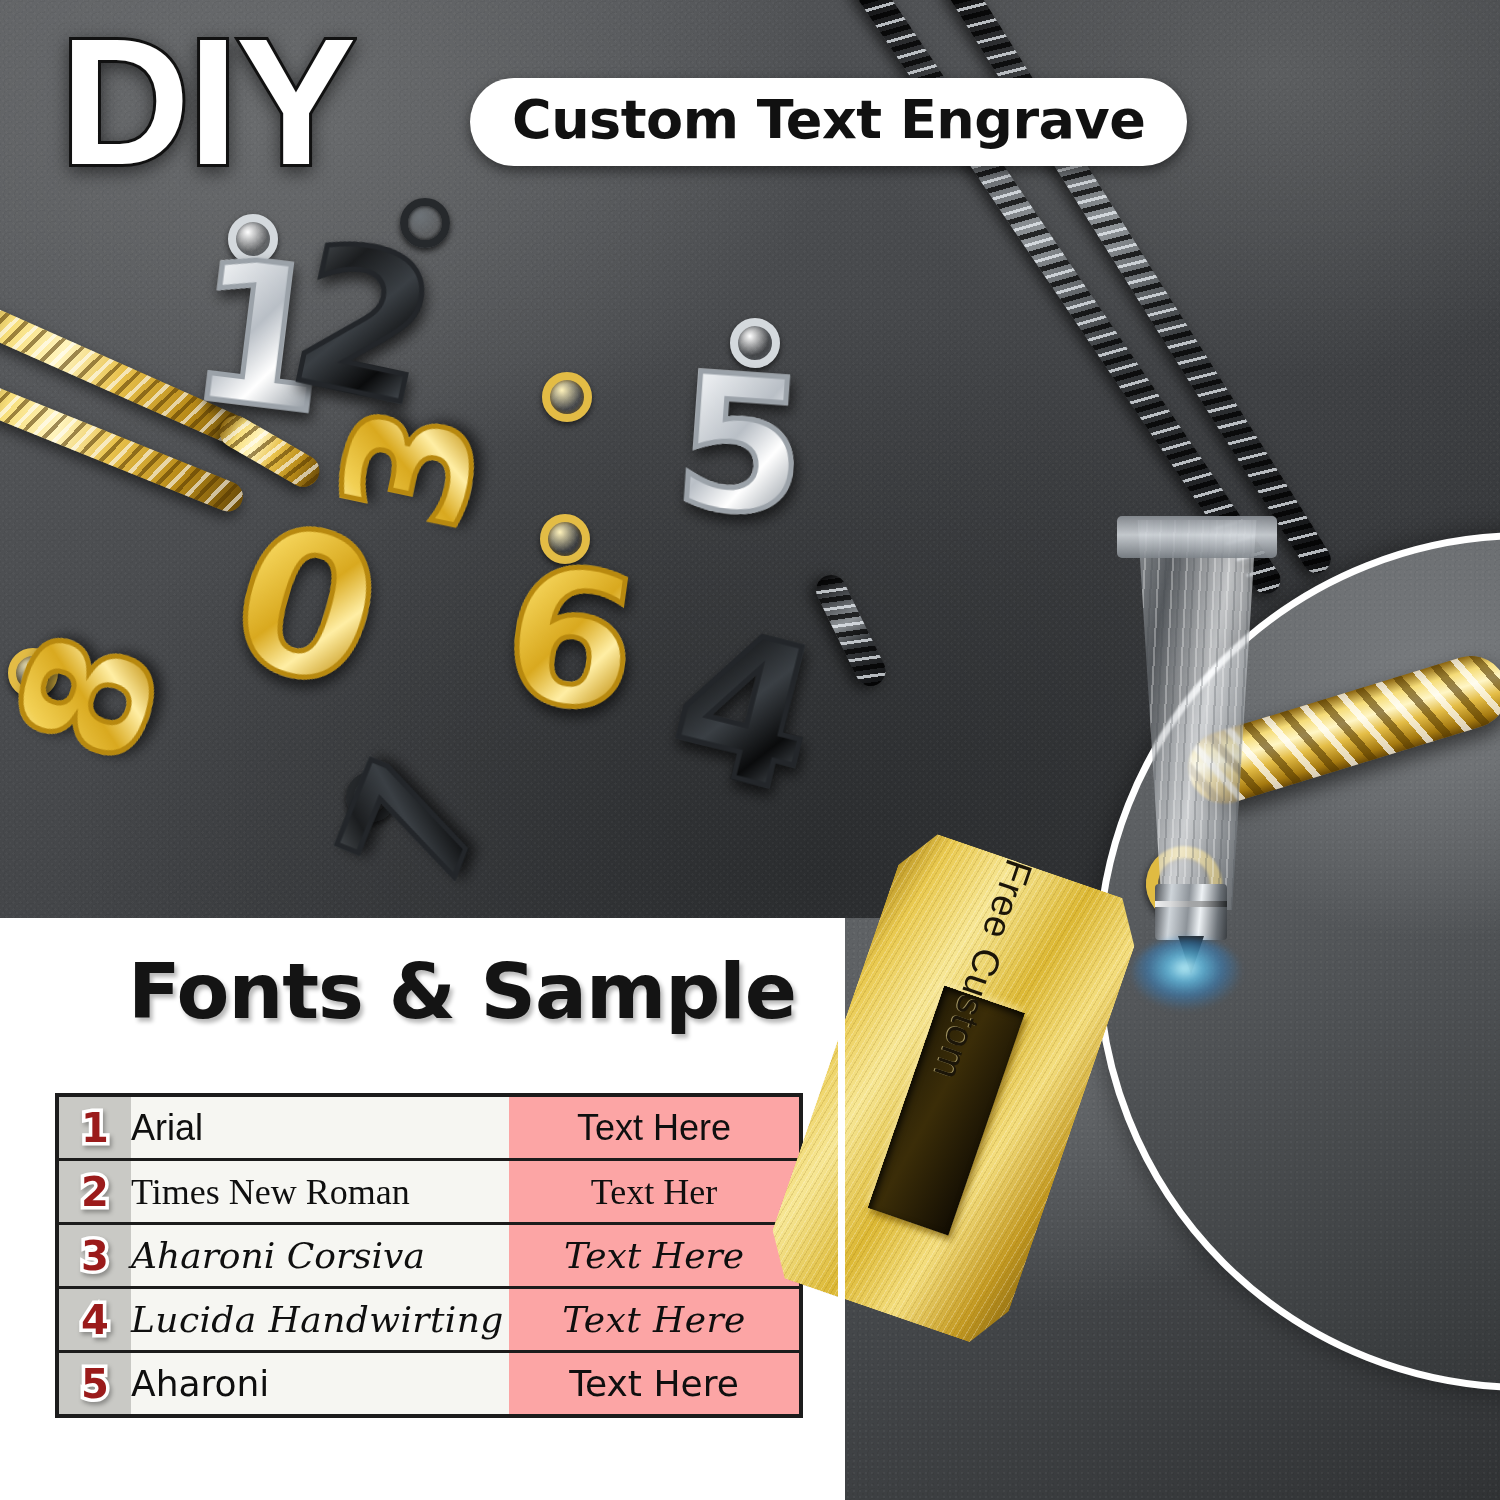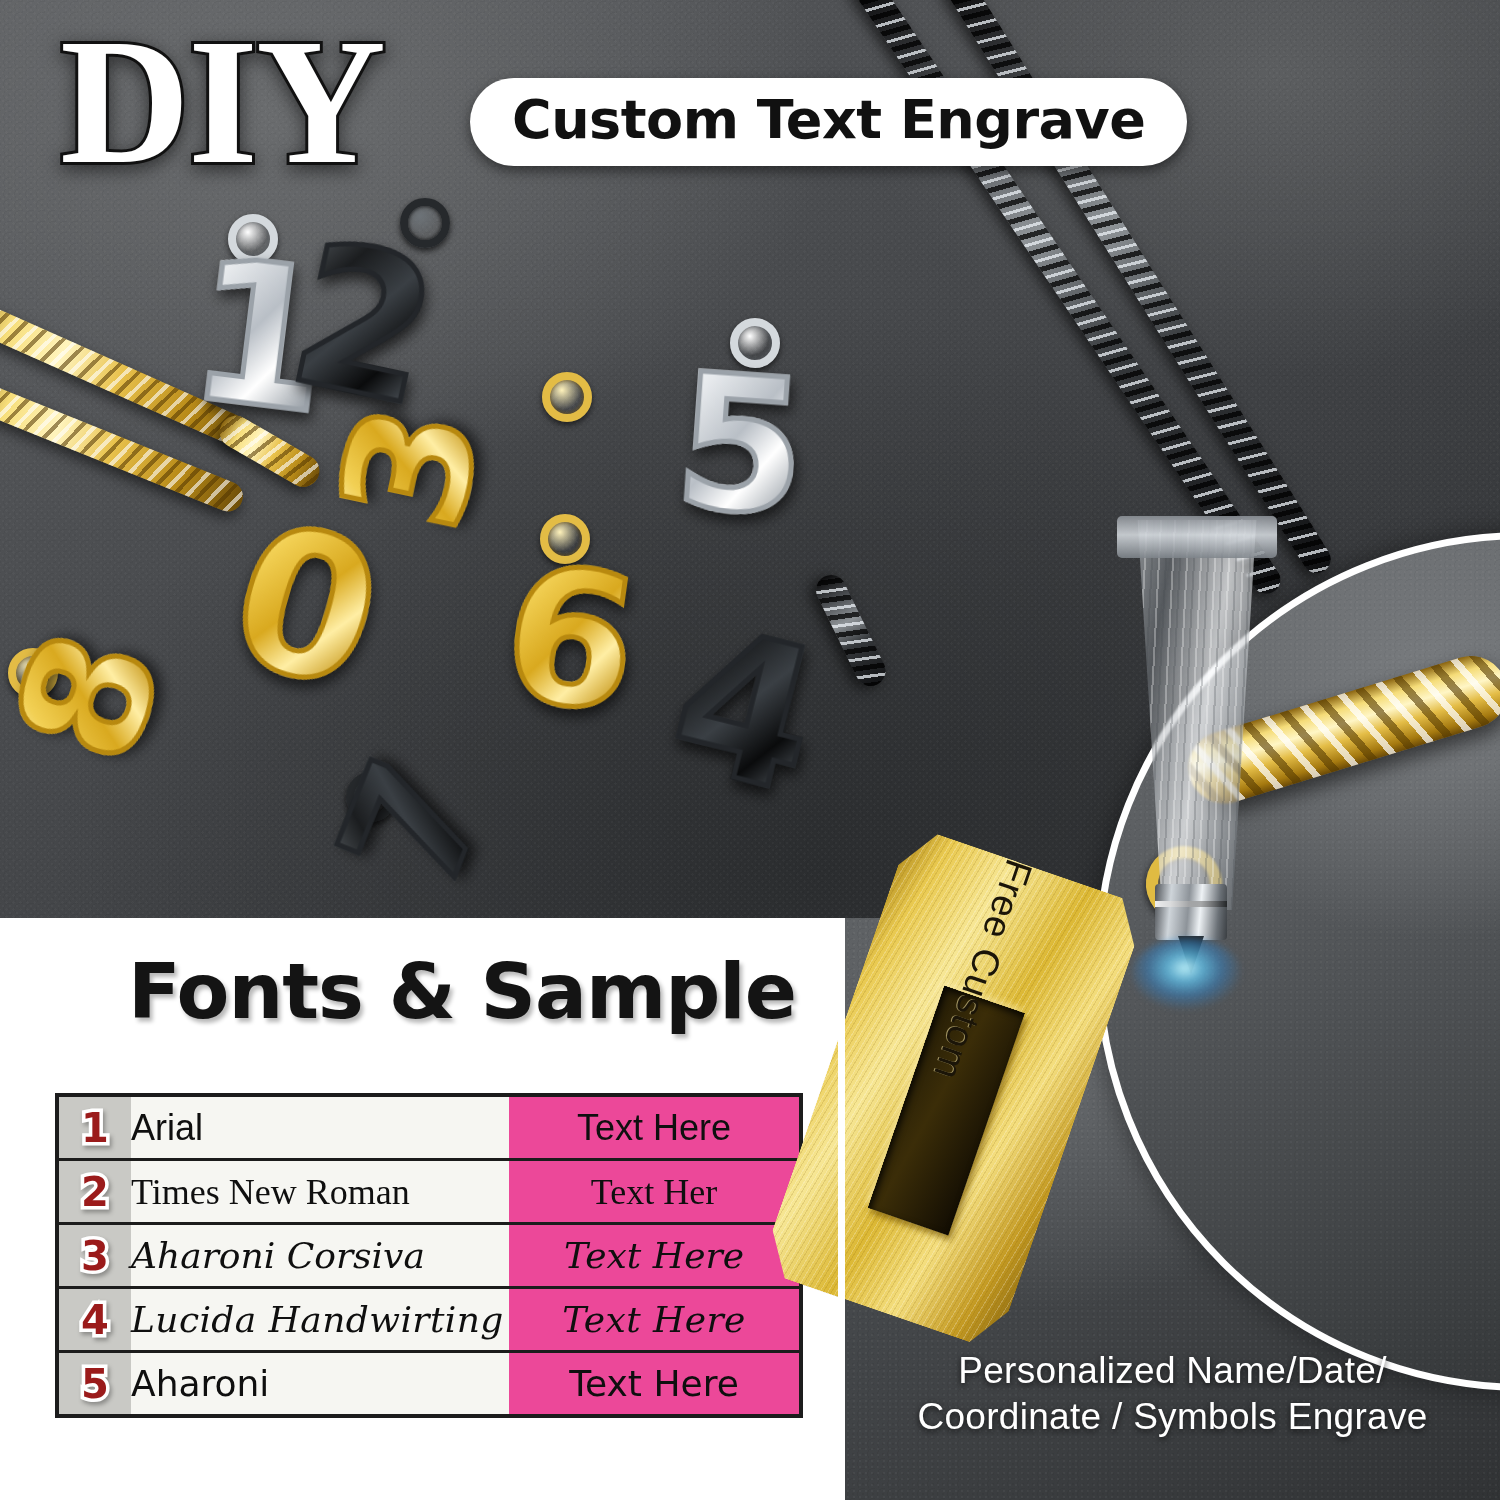--- a/index.html
+++ b/index.html
@@ -74,21 +74,21 @@
     box-shadow:0 3px 6px rgba(0,0,0,.6), inset 0 0 4px rgba(120,85,5,.8);}
   .ring.silver{border:8px solid #d4d9dd;
     background:radial-gradient(circle at 35% 30%,#ffffff 0%,rgba(255,255,255,0) 60%);
     box-shadow:0 3px 6px rgba(0,0,0,.6), inset 0 0 4px rgba(90,95,100,.8);}
   .ring.black{border:8px solid #26292c;
     background:radial-gradient(circle at 35% 30%,#6d7378 0%,rgba(109,115,120,0) 60%);
     box-shadow:0 3px 6px rgba(0,0,0,.7), inset 0 0 4px rgba(0,0,0,.9);}
 
   
   #diy-title{position:absolute;left:60px;top:12px;z-index:30;
-    font-family:Liberation Serif, serif;font-weight:700;font-size:180px;line-height:1;
+    font-family:Liberation Sans, sans-serif;font-weight:700;font-size:180px;line-height:1;
     letter-spacing:-2px;
     color:#ffffff;
     -webkit-text-stroke:6px #111;
     paint-order:stroke fill;
     filter:drop-shadow(0 5px 9px rgba(0,0,0,.55));}
 
   #engrave-pill{position:absolute;left:470px;top:78px;z-index:30;
     background:#fff;border-radius:64px;padding:15px 42px 19px;
     box-shadow:0 5px 13px rgba(0,0,0,.5);}
   #engrave-pill .txt{font-family:"DejaVu Sans",sans-serif;font-weight:700;font-size:54px;
@@ -105,21 +105,21 @@
     border:4px solid #1c1c1c;border-collapse:collapse;background:#f4f4f0;z-index:20;}
   #font-table tr{border-bottom:3px solid #1c1c1c;}
   #font-table tr:last-child{border-bottom:none;}
   #font-table td{padding:0;vertical-align:middle;height:61px;}
 
   td.idx{width:72px;background:#c9c9c5;text-align:center;}
   td.idx .n{font-family:"DejaVu Sans",sans-serif;font-weight:700;font-size:40px;line-height:1;
     color:#9b1b1b;-webkit-text-stroke:7px #fff;paint-order:stroke fill;
     filter:drop-shadow(2px 3px 2px rgba(0,0,0,.3));display:inline-block;}
   td.fname{background:#f6f6f2;padding-left:26px;font-size:36px;color:#0f0f0f;}
-  td.sample{width:290px;background:#ec4899;text-align:center;font-size:36px;color:#0f0f0f;}
+  td.sample{width:290px;background:#fca5a5;text-align:center;font-size:36px;color:#0f0f0f;}
 
   .f-arial{font-family:"Liberation Sans",sans-serif;}
   .f-times{font-family:"Liberation Serif",serif;font-size:37px;}
   .f-corsiva{font-family:"DejaVu Serif",serif;font-style:italic;font-size:33px;}
   .f-lucida{font-family:"DejaVu Serif",serif;font-style:italic;font-size:32px;letter-spacing:.4px;margin-left:9px;}
   .f-aharoni{font-family:"DejaVu Sans",sans-serif;font-weight:400;font-size:37px;}
 
   
   #engrave-panel{position:absolute;left:845px;top:918px;width:655px;height:582px;overflow:hidden;
     background:
@@ -340,18 +340,14 @@
   <div id="pen">
     <div class="striations"></div>
   </div>
   <div id="pen-cap"></div>
   <div id="pen-tip"></div>
   <div id="pen-needle"></div>
   <div id="spark"></div>
 
   <div id="seam"></div>
 
-  <div id="engrave-caption">
-    <div>Personalized Name/Date/</div>
-    <div>Coordinate / Symbols Engrave</div>
-  </div>
 
 </div>
 
 </body></html>

